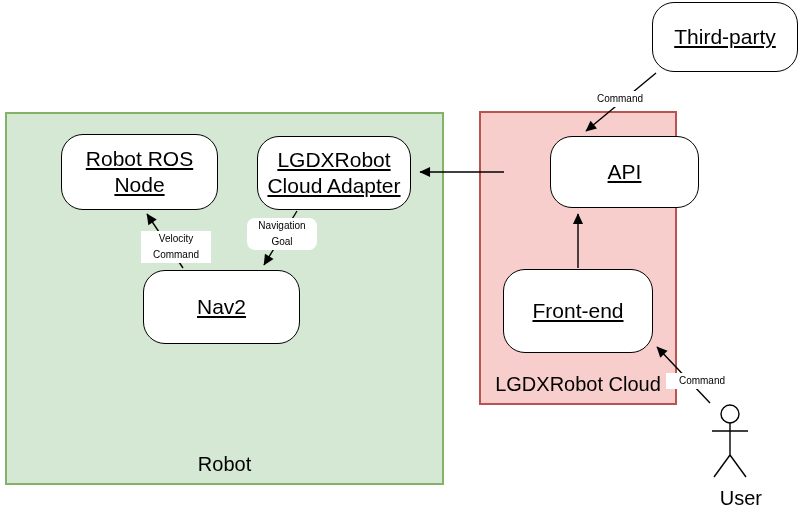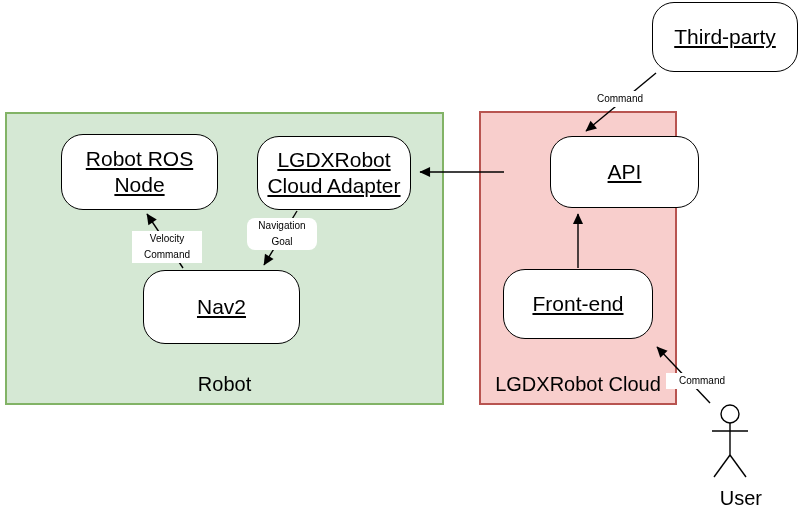--- a/index.html
+++ b/index.html
@@ -12,21 +12,21 @@
     color: #000;
     overflow: hidden;
   }
   .container-box {
     position: absolute;
     border: 2px solid;
     z-index: 1;
     box-sizing: border-box;
   }
   .container-robot {
-    left: 5px; top: 112px; width: 439px; height: 293px;
+    left: 5px; top: 112px; width: 439px; height: 373px;
     background: var(--green-fill, #d5e8d4);
     border-color: var(--green-border, #82b366);
   }
   .container-cloud {
     left: 479px; top: 111px; width: 198px; height: 294px;
     background: var(--red-fill, #f8cecc);
     border-color: var(--red-border, #b85450);
   }
   .container-label {
     position: absolute;
@@ -52,32 +52,32 @@
     line-height: 26px;
     z-index: 3;
     box-sizing: border-box;
     text-decoration: underline;
   }
   .node-third-party { left: 652px; top: 2px;   width: 146px; height: 70px; }
   .node-ros         { left: 25px;  top: 134px; width: 157px; height: 76px; margin-left: 36px; }
   .node-adapter     { left: 257px; top: 136px; width: 154px; height: 74px; }
   .node-nav2        { left: 143px; top: 270px; width: 157px; height: 74px; }
   .node-api         { left: 504px; top: 136px; width: 149px; height: 72px; margin-left: 46px; }
-  .node-frontend    { left: 503px; top: 269px; width: 150px; height: 70px; }
+  .node-frontend    { left: 503px; top: 269px; width: 150px; height: 84px; }
   .edge-label {
     position: absolute;
     background: #ffffff;
     font-size: 10px;
     line-height: 16px;
     text-align: center;
     z-index: 4;
     padding: 0 1px;
   }
   .label-cmd-top    { left: 584px; top: 91px;  width: 70px; }
-  .label-velocity   { left: 132px; top: 231px; width: 68px; }
+  .label-velocity   { left: 141px; top: 231px; width: 68px; }
   .label-navigation { left: 247px; top: 218px; width: 68px; border-radius: 8px; }
   .label-cmd-user   { left: 666px; top: 373px; width: 70px; }
   .actor-label {
     position: absolute;
     left: 702px; top: 487px; width: 60px;
     text-align: right;
     font-size: 20px;
     z-index: 4;
   }
 </style>

